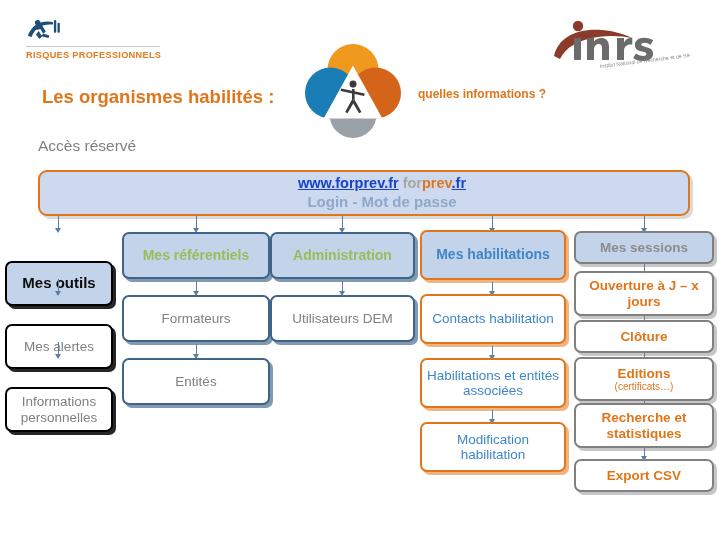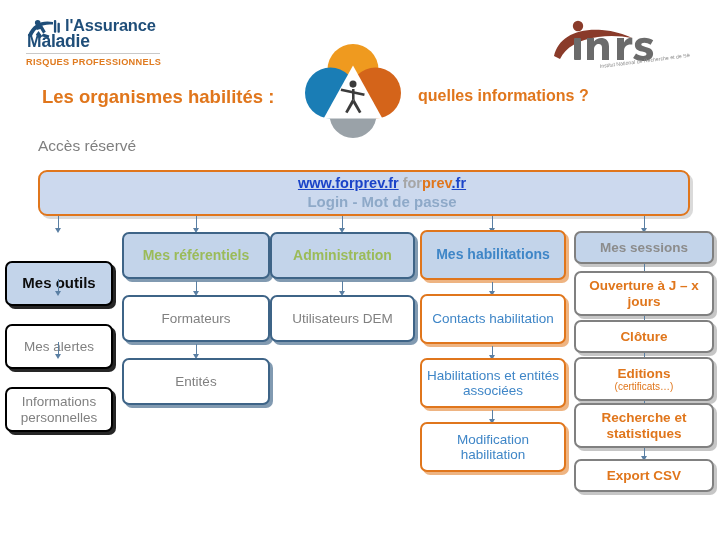--- a/index.html
+++ b/index.html
@@ -78,21 +78,21 @@
     top: 86px;
     font-size: 18.5px;
     font-weight: bold;
     color: #e0761c;
     white-space: nowrap;
   }
   .hdr-title-right {
     position: absolute;
     left: 418px;
     top: 87px;
-    font-size: 16px;
+    font-size: 12px;
     font-weight: bold;
     color: #e0761c;
     white-space: nowrap;
   }
   .center-mark {
     position: absolute;
     left: 304px;
     top: 42px;
     width: 98px;
     height: 96px;
@@ -245,24 +245,20 @@
       <g fill="#1f4e79">
         <path d="M2 20 C8 6, 18 3, 30 5 L30 8 C19 7, 11 10, 6 22 Z"></path>
         <circle cx="13" cy="6" r="3.1"></circle>
         <path d="M10 11 L18 9 L22 16 L19 18 L16 13 L12 14 Z"></path>
         <path d="M14 15 L18 21 L15 24 L11 19 Z"></path>
         <path d="M19 18 L26 20 L25 23 L17 21 Z"></path>
         <rect x="31" y="3" width="2.6" height="14" rx="1"></rect>
         <rect x="35" y="6" width="2.6" height="11" rx="1"></rect>
       </g>
     </svg>
-    <div class="am-words">
-      <span class="am-l1">l'Assurance</span>
-      <span class="am-l2">Maladie</span>
-    </div>
   </div>
   <div class="am-rule"></div>
   <div class="am-sub">RISQUES PROFESSIONNELS</div>
 </div>
 
 <svg class="inrs-logo" viewBox="0 0 150 58">
   <circle cx="38" cy="12" r="5.2" fill="#8a3b2a"></circle>
   <path d="M14 42 C18 24, 36 14, 62 16 C74 17, 84 20, 92 24 C82 22, 70 21, 58 23 C38 26, 26 33, 20 45 Z" fill="#8a3b2a"></path>
   <g fill="#6b6b6b">
     <rect x="34" y="24" width="7" height="22" rx="1"></rect>

